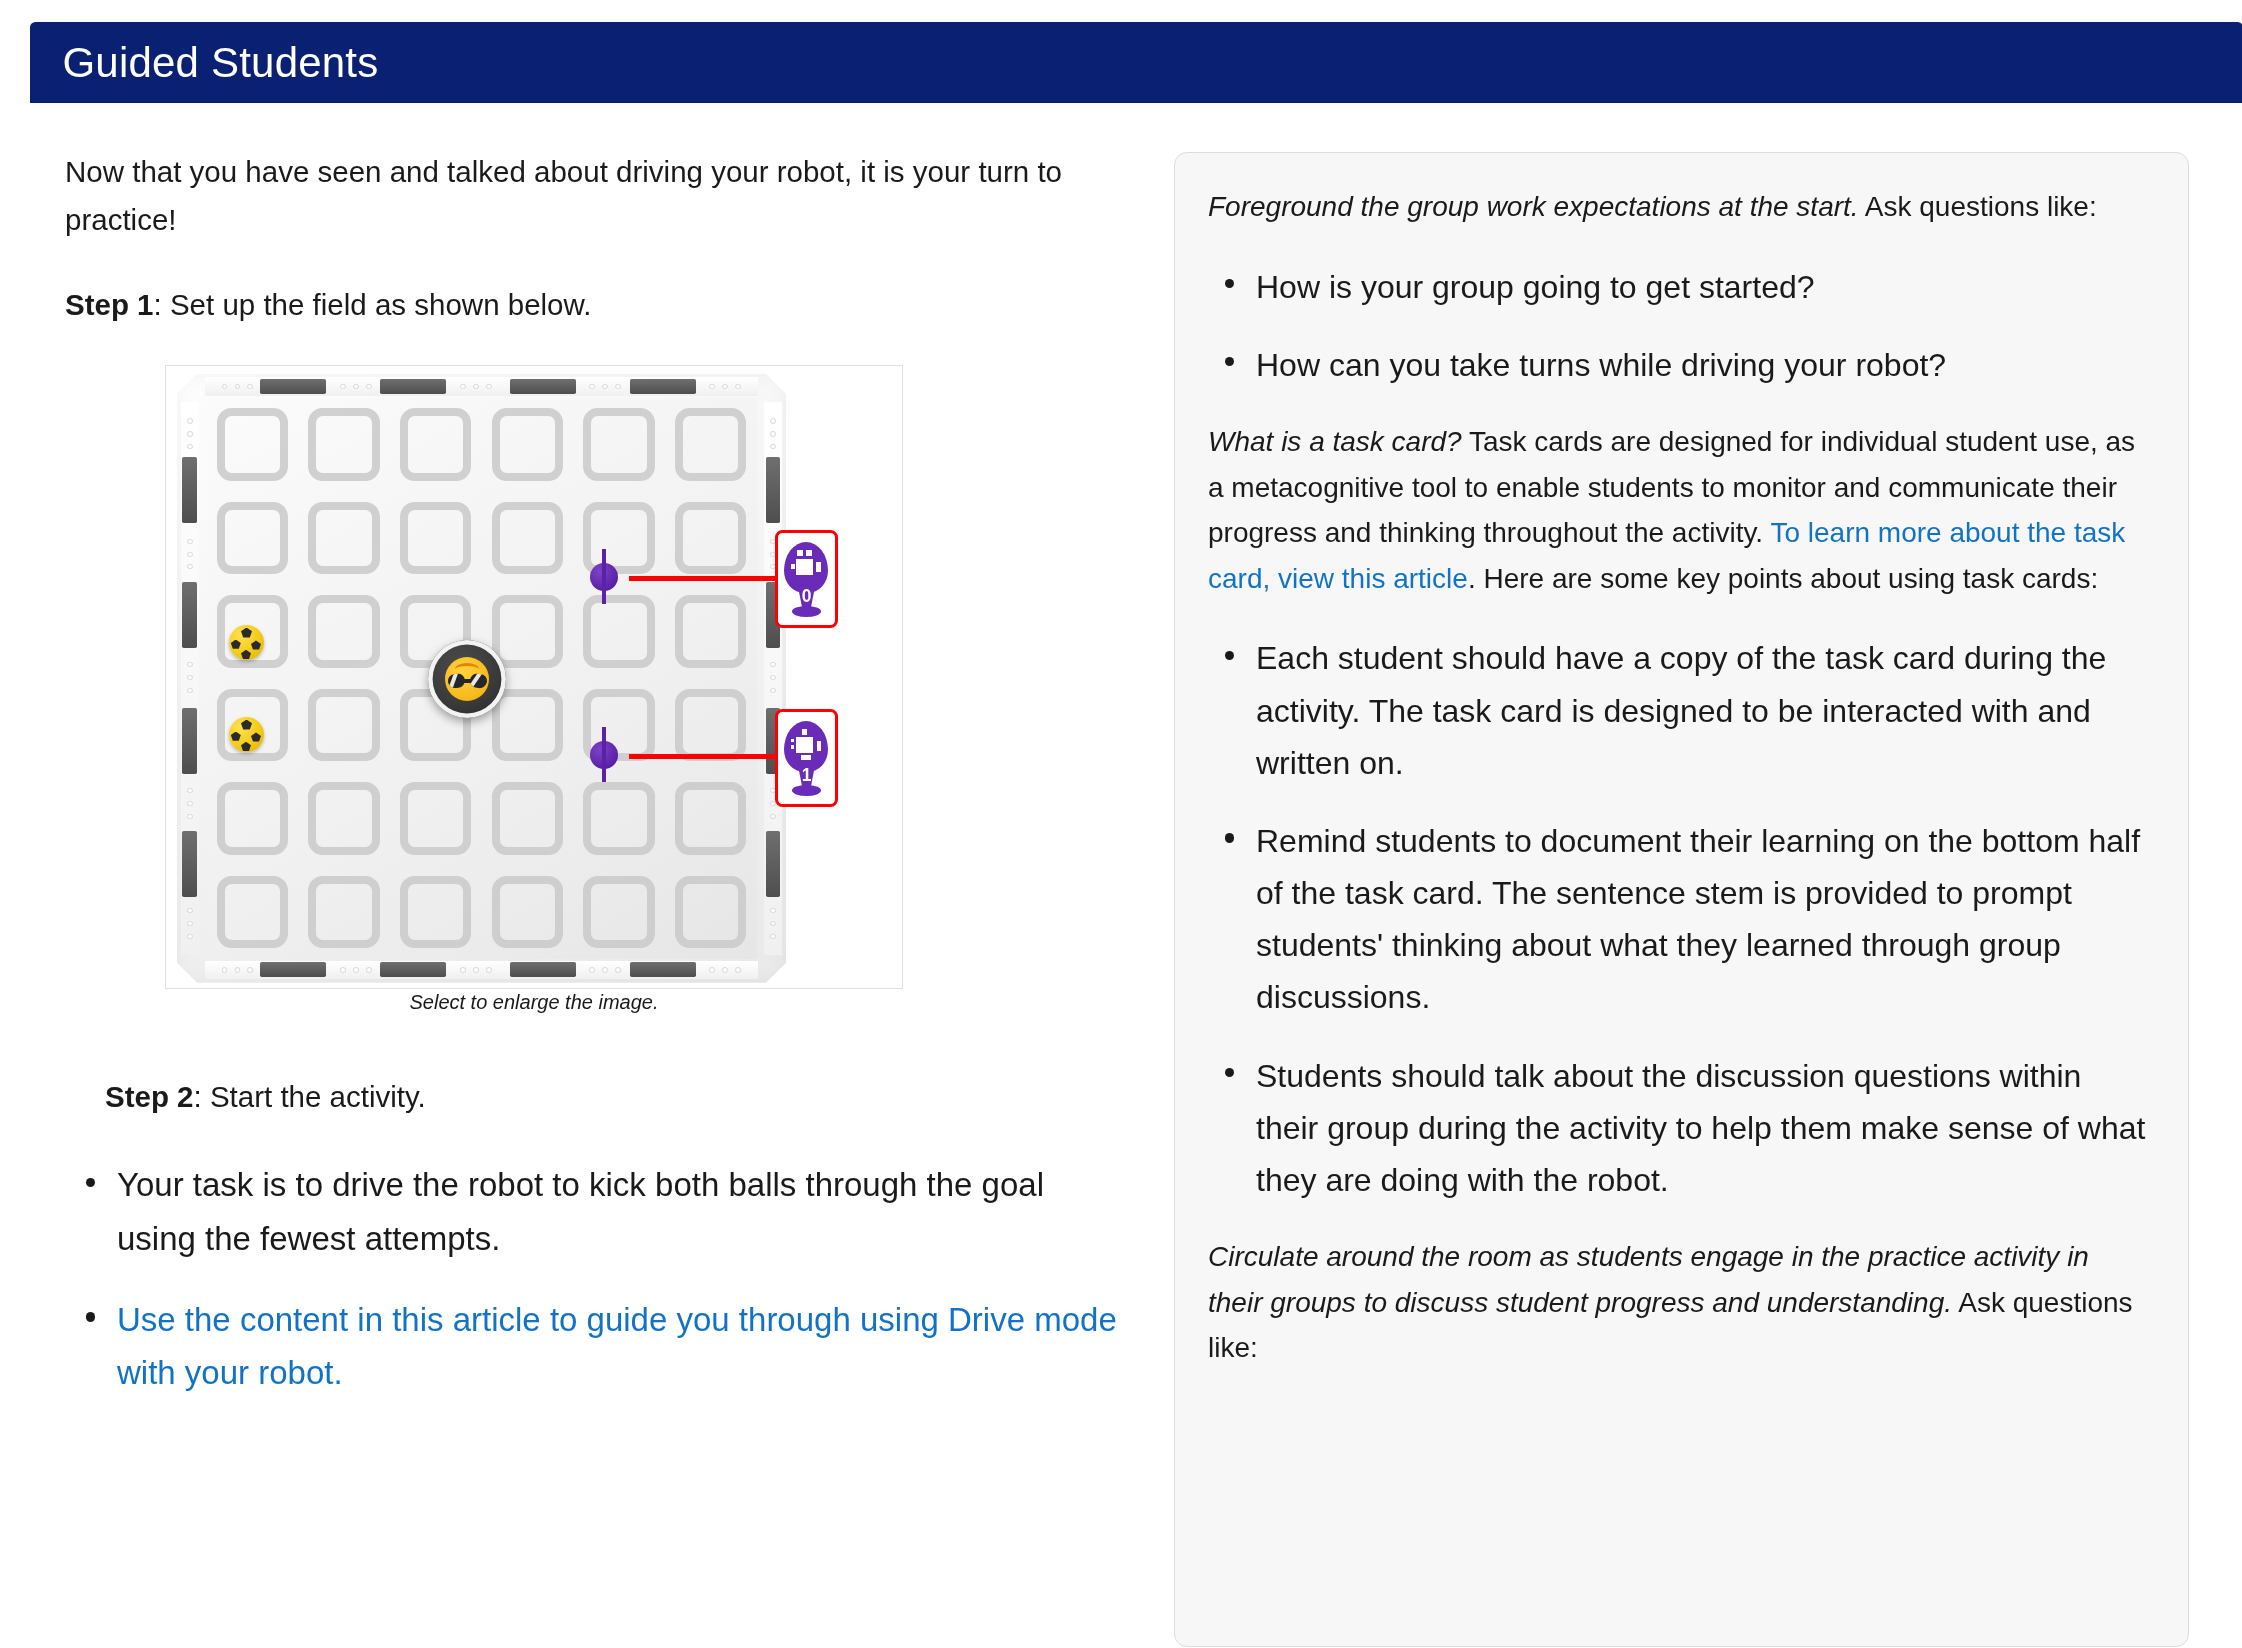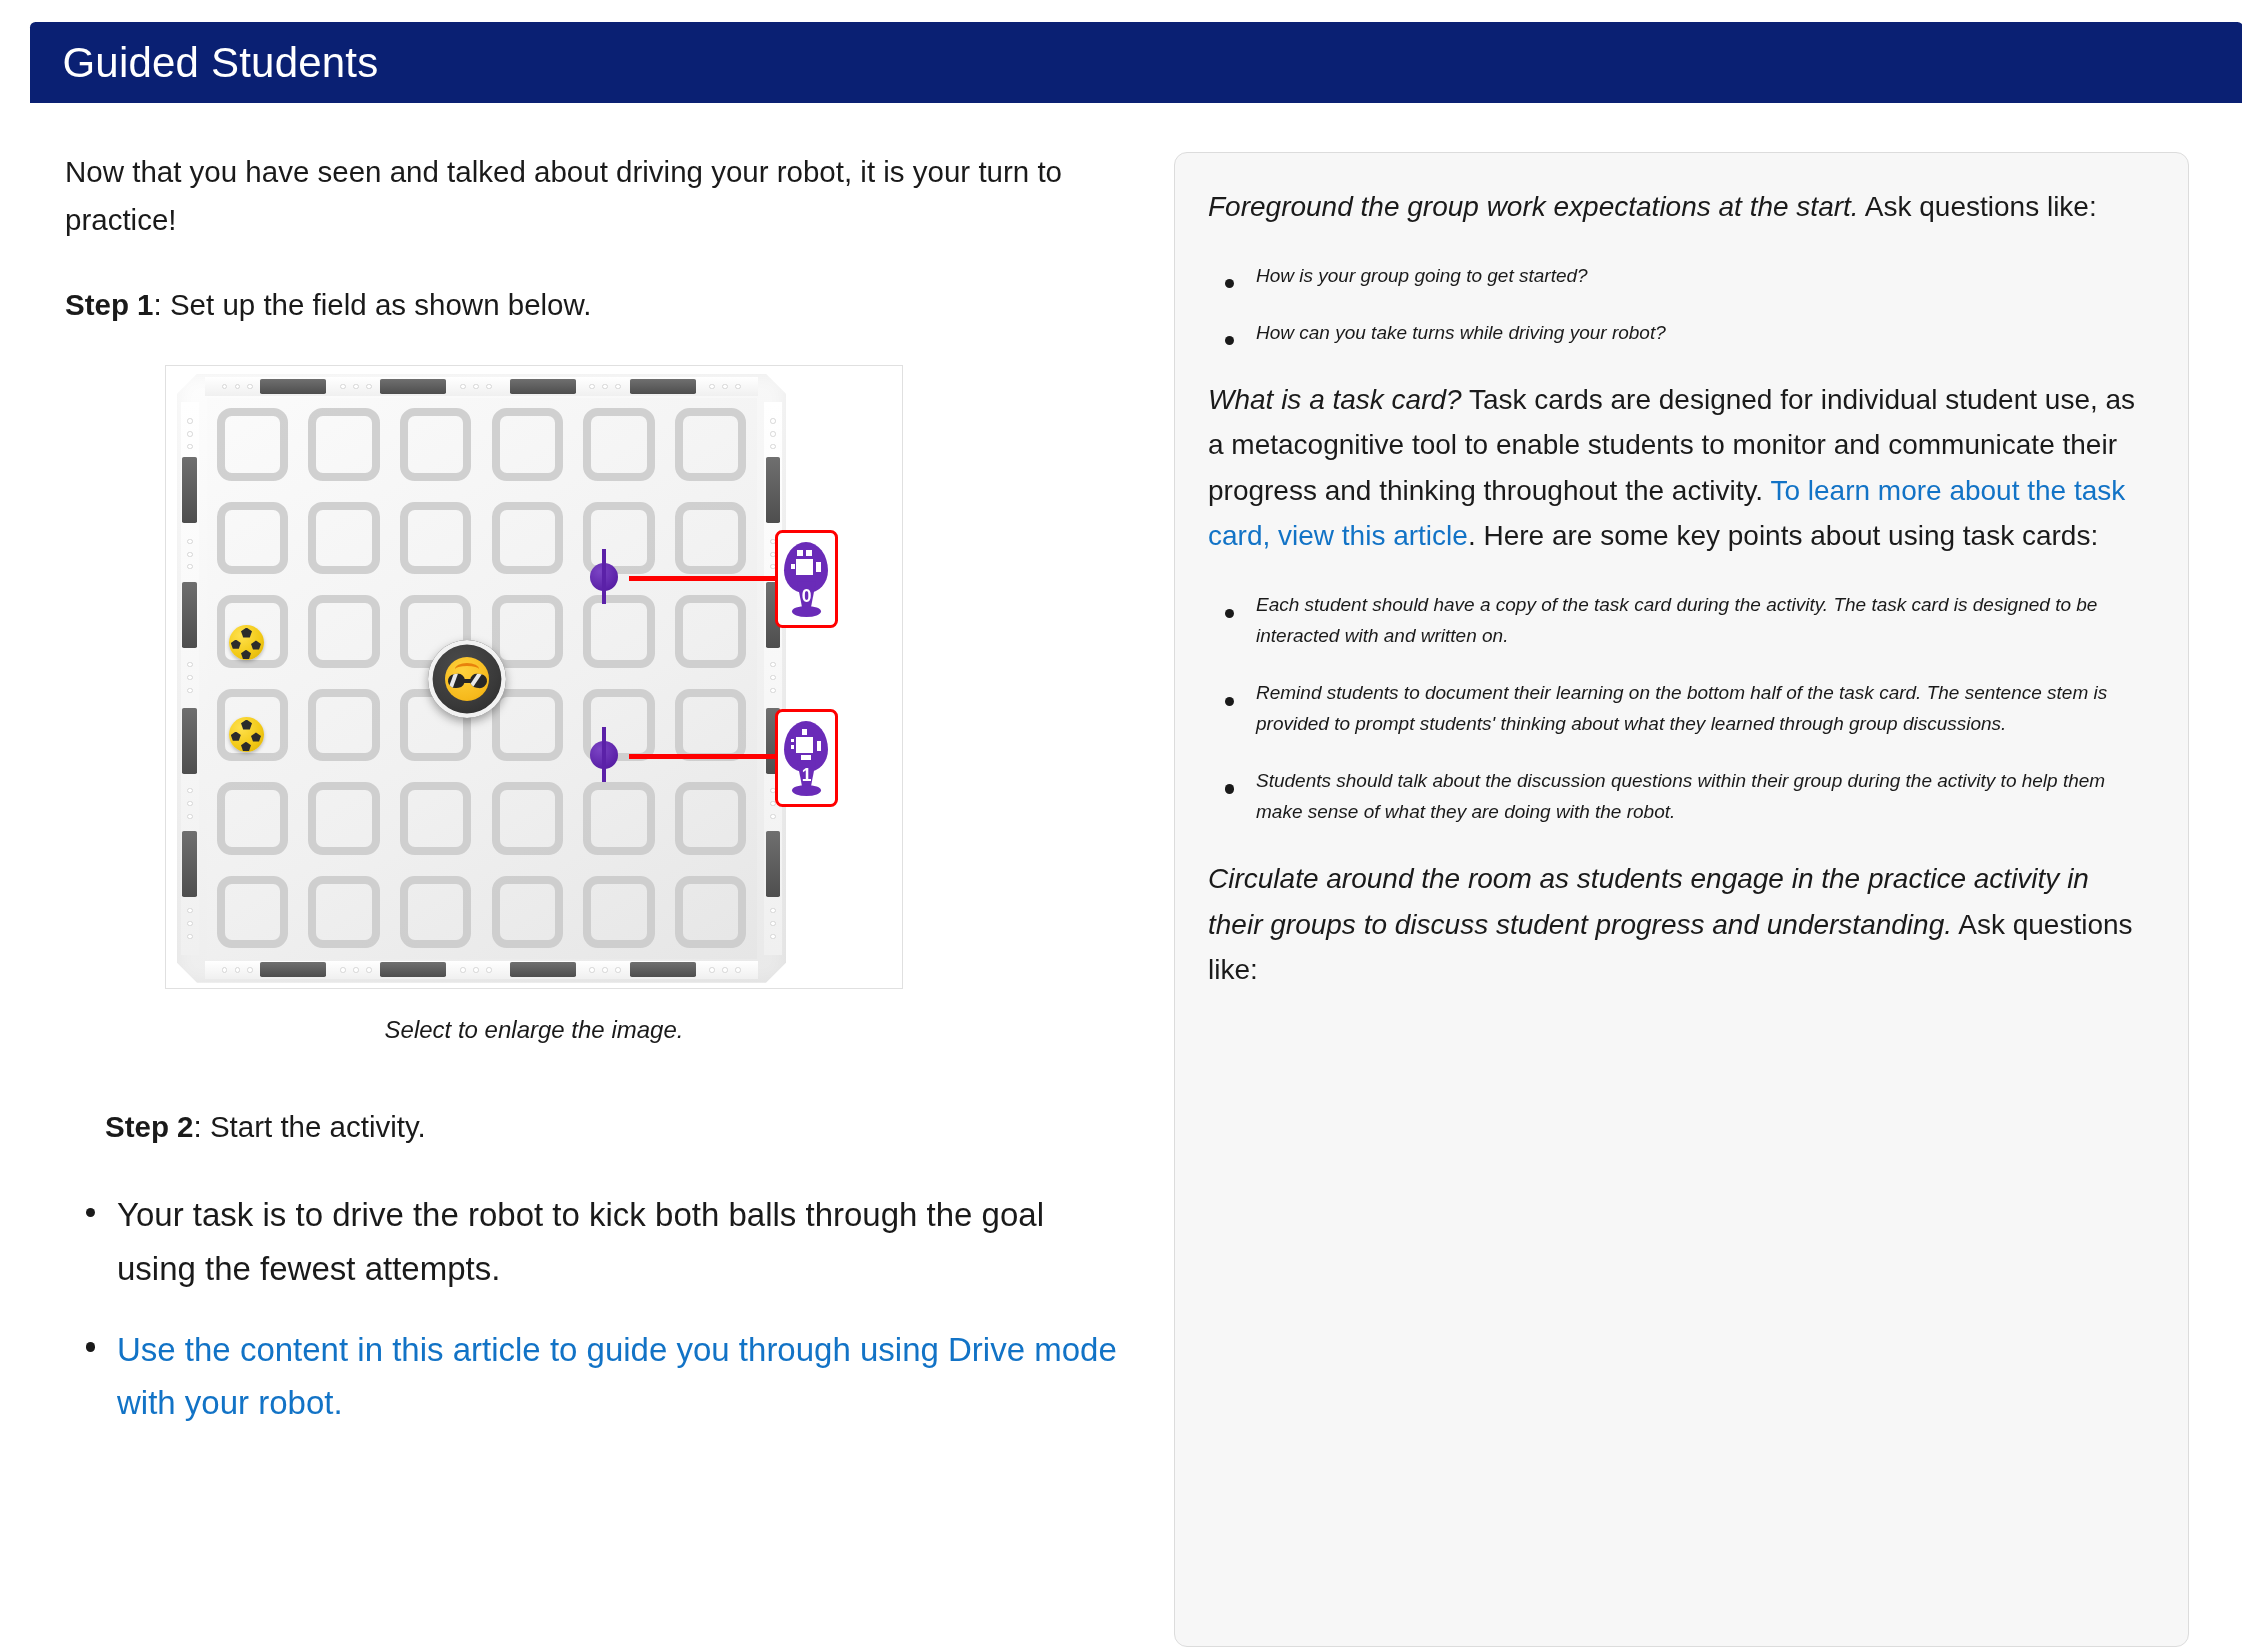--- a/index.html
+++ b/index.html
@@ -85,40 +85,40 @@
     left: -31px; top: 19.4px;
     width: 9.2px; height: 9.2px;
     border-radius: 50%;
     background: #1a1a1a;
   }
   .italic-lead { font-style: italic; }
   .bold-italic { font-style: italic; font-weight: normal; }
 
   
   .col-right p.body-text { font-size: 28px; line-height: 1.63; margin-bottom: 31px;}
-  .col-right ul.bullets > li { font-size: 19px; line-height: 1.63; margin-bottom: 26px; font-style: italic; }
+  .col-right ul.bullets > li { font-size: 32px; line-height: 1.63; margin-bottom: 26px; }
   .col-right ul.bullets { padding-left: 48px; margin-bottom: 28px; }
   .col-right ul.bullets > li::before { top: 18.5px; }
 
   
   .figure-wrap { margin: 29.5px 0 0 100px; }
   .figure-frame {
     width: 738px; height: 624px;
     border: 1.8px solid #e0e0e0;
     background: #ffffff;
     box-sizing: border-box;
     position: relative;
     overflow: hidden;
   }
   .figure-caption {
     width: 738px;
     text-align: center;
     font-style: italic;
-    font-size: 24px;
-    margin-top: 27px;
+    font-size: 20px;
+    margin-top: 2px;
     color: #1a1a1a;
   }
 
   
   .field {
     position: absolute;
     left: 11px; top: 7.4px;
     width: 609px; height: 609px;
   }
   .field-outer {

